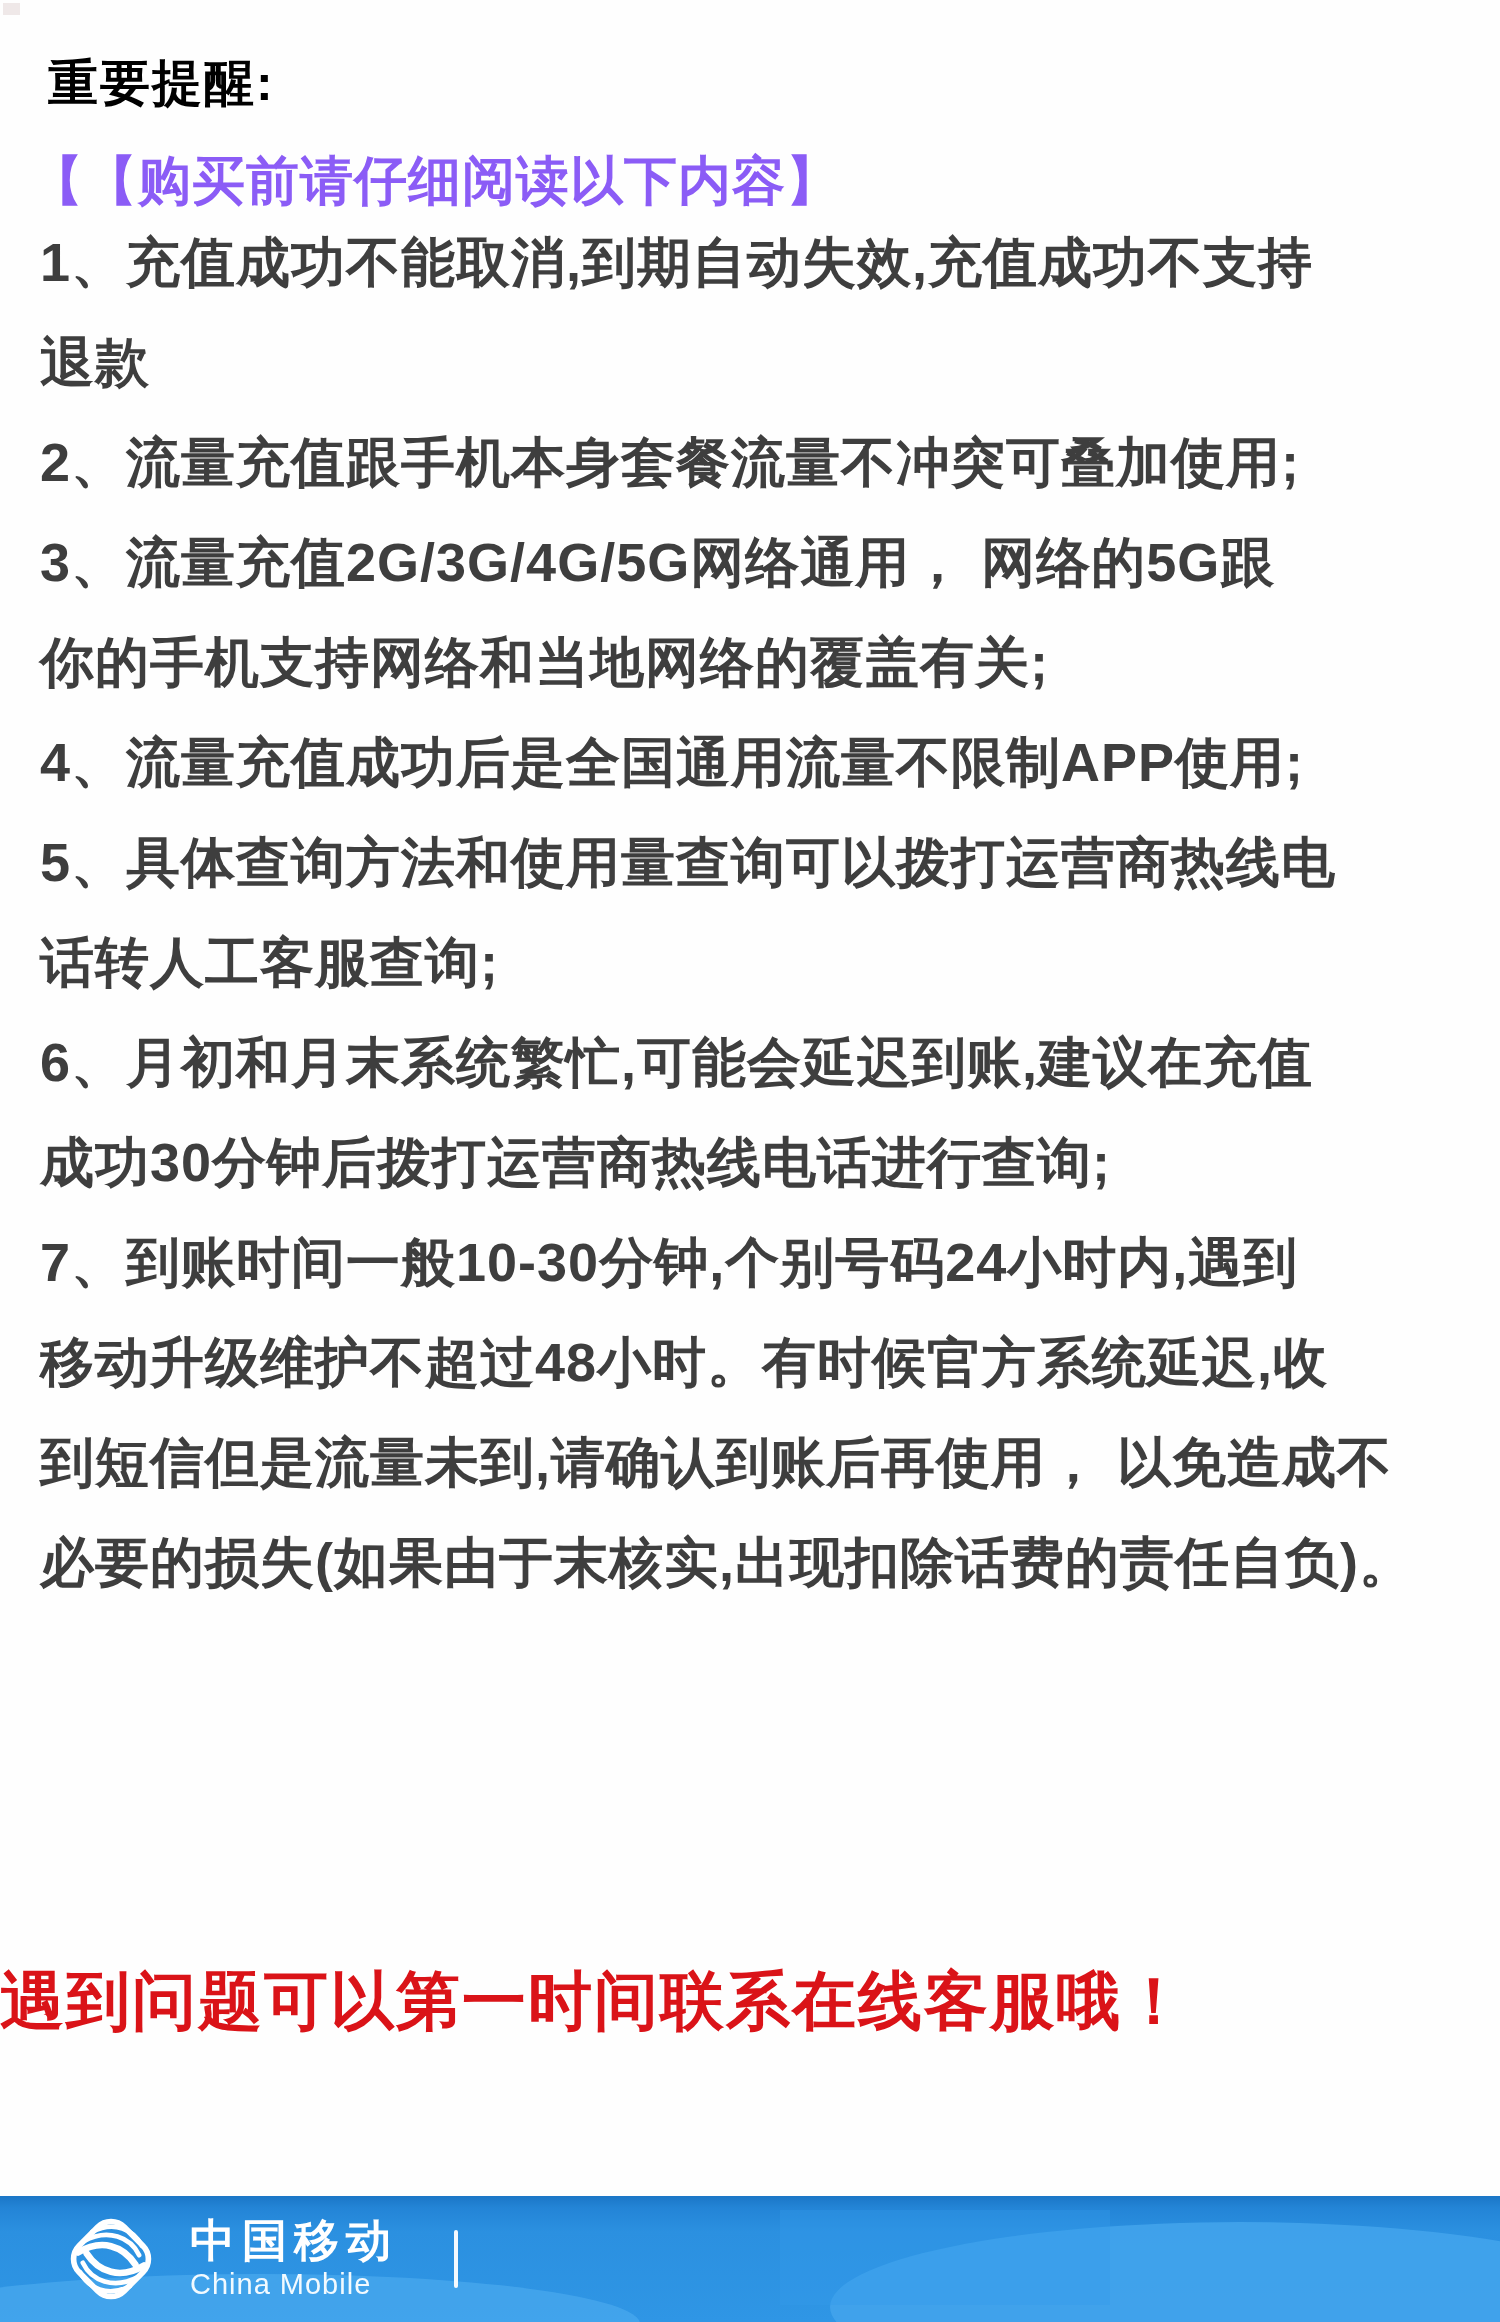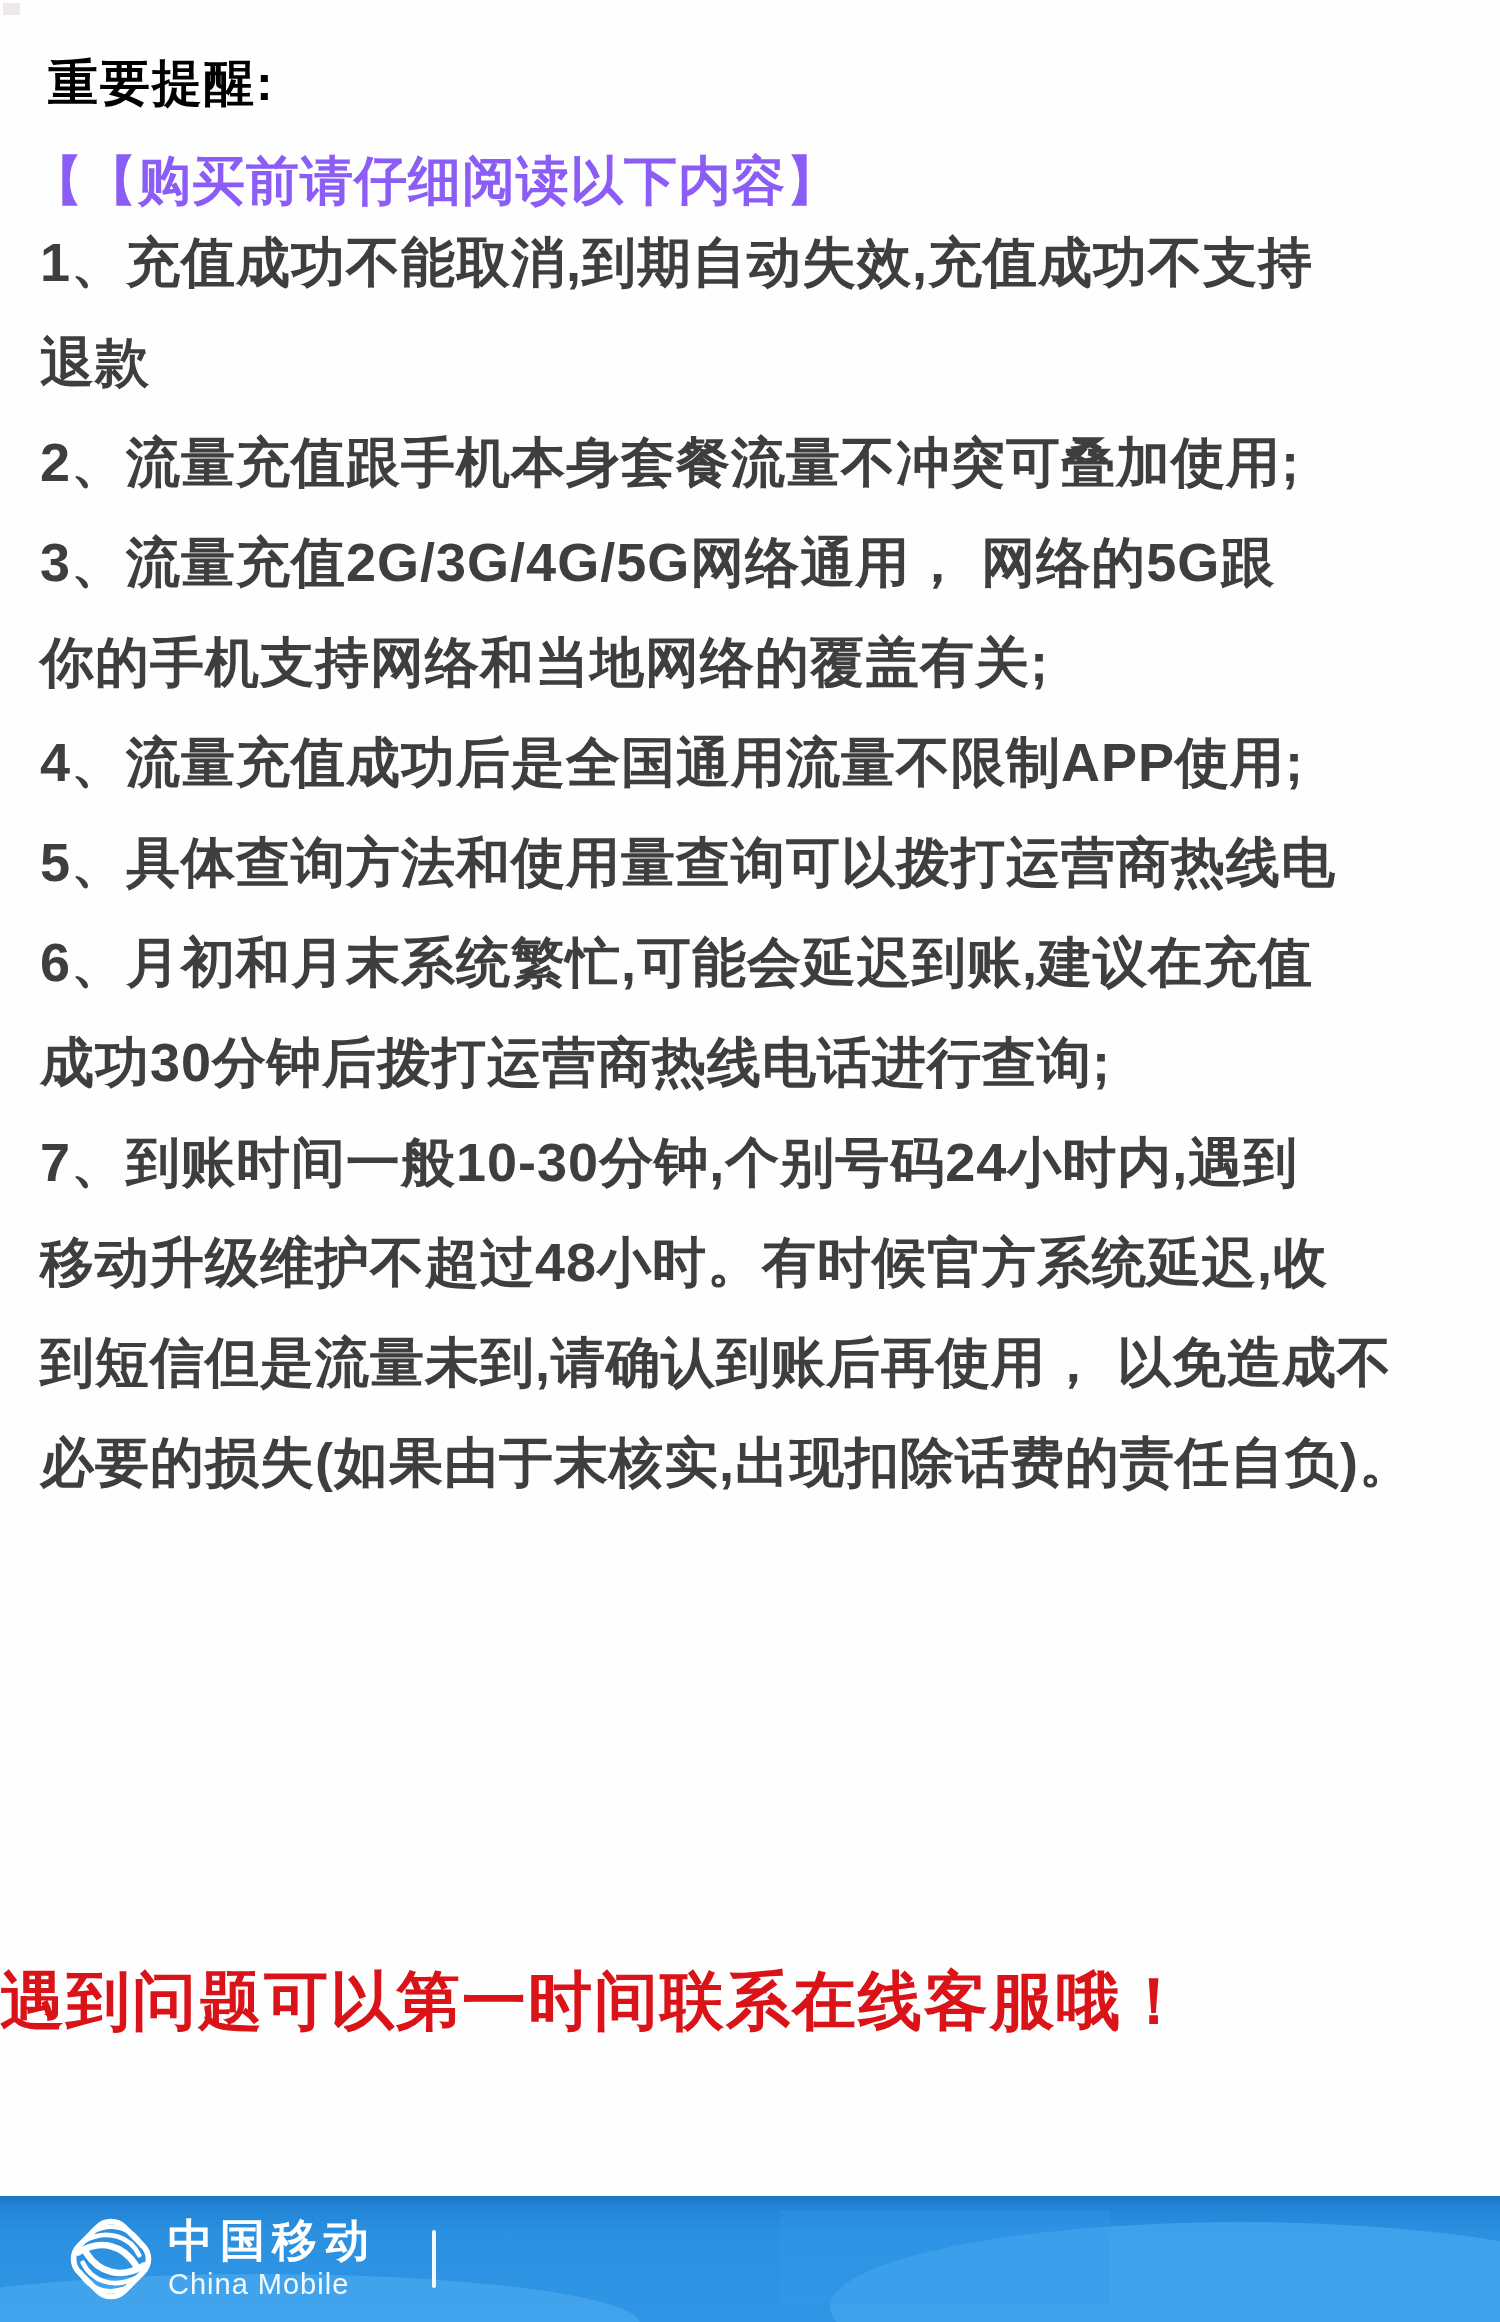--- a/index.html
+++ b/index.html
@@ -99,21 +99,21 @@
   }
 
   .cm-logo {
     position: relative;
     width: 94px; height: 94px;
     flex: 0 0 auto;
   }
   .cm-logo svg { width: 100%; height: 100%; display: block; }
 
   .brand-text {
-    margin-left: 10px;
+    margin-left: 32px;
     color: #ffffff;
     position: relative;
   }
   .brand-cn {
     font-size: 45px;
     font-weight: 700;
     letter-spacing: 7px;
     line-height: 1.05;
   }
   .brand-en {
@@ -146,20 +146,21 @@
   <div class="notice-intro">【【购买前请仔细阅读以下内容】</div>
 
   <div class="notice-body">
     <div>1、充值成功不能取消,到期自动失效,充值成功不支持</div>
     <div>退款</div>
     <div>2、流量充值跟手机本身套餐流量不冲突可叠加使用;</div>
     <div>3、流量充值2G/3G/4G/5G网络通用， 网络的5G跟</div>
     <div>你的手机支持网络和当地网络的覆盖有关;</div>
     <div>4、流量充值成功后是全国通用流量不限制APP使用;</div>
     <div>5、具体查询方法和使用量查询可以拨打运营商热线电</div>
+    <div>话转人工客服查询;</div>
     <div>6、月初和月末系统繁忙,可能会延迟到账,建议在充值</div>
     <div>成功30分钟后拨打运营商热线电话进行查询;</div>
     <div>7、到账时间一般10-30分钟,个别号码24小时内,遇到</div>
     <div>移动升级维护不超过48小时。有时候官方系统延迟,收</div>
     <div>到短信但是流量未到,请确认到账后再使用， 以免造成不</div>
     <div>必要的损失(如果由于末核实,出现扣除话费的责任自负)。</div>
   </div>
 
   <div class="alert-line">遇到问题可以第一时间联系在线客服哦！</div>
 

